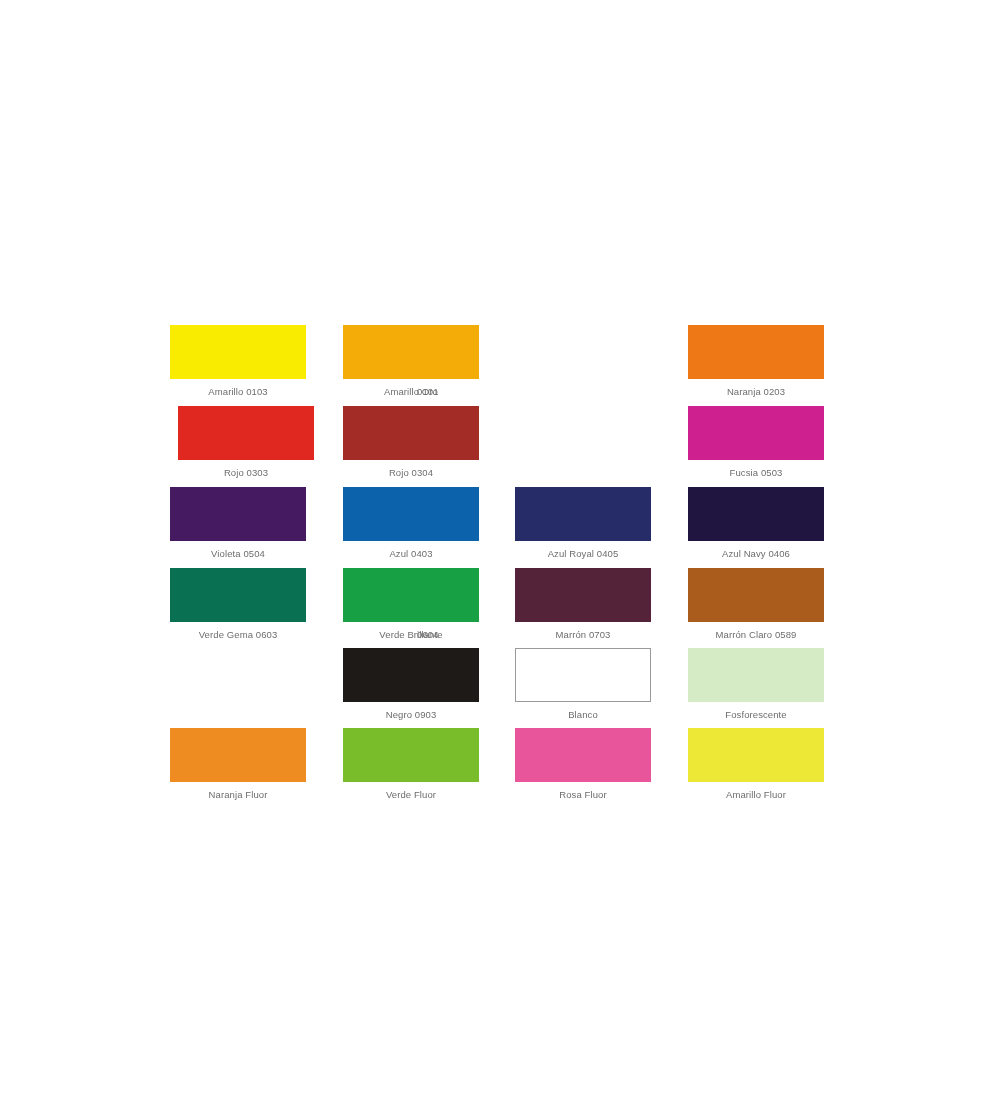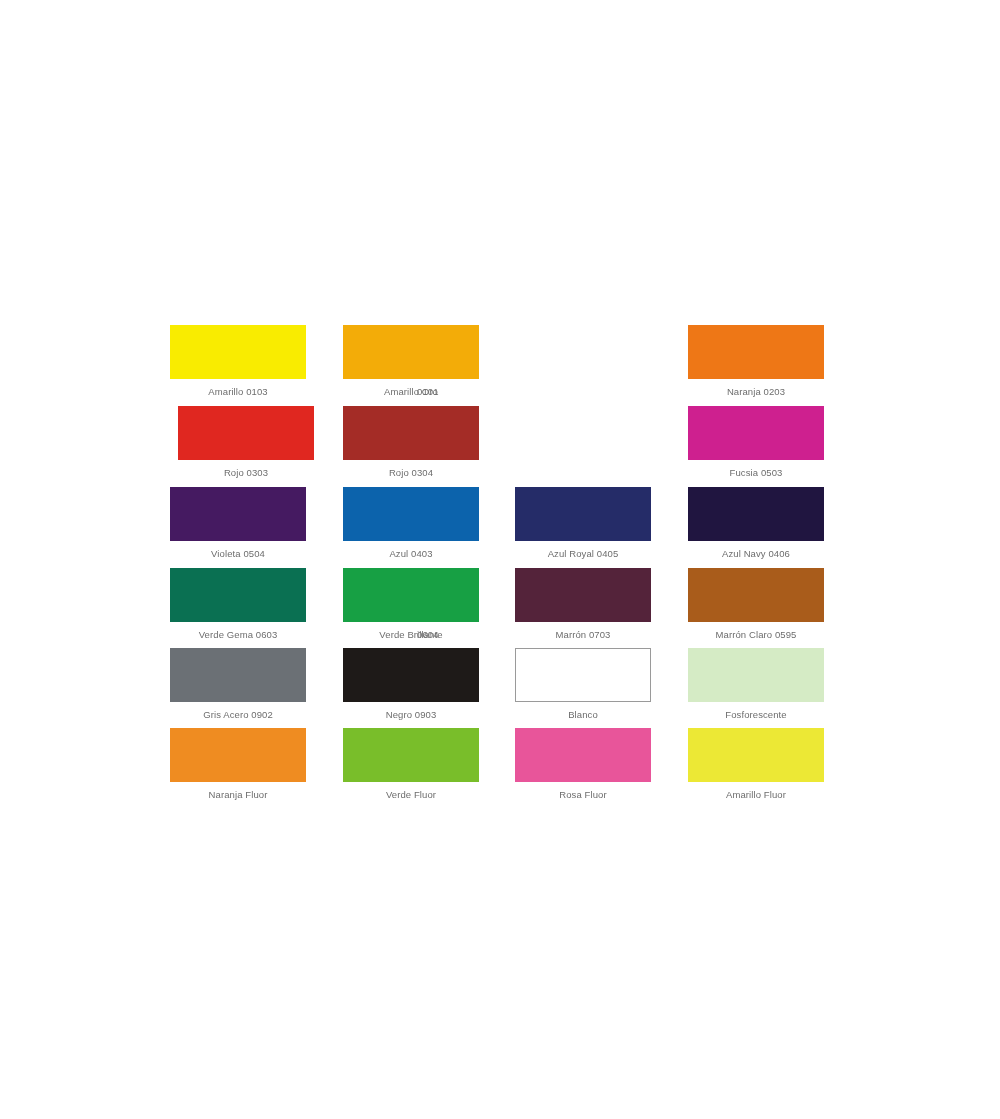--- a/index.html
+++ b/index.html
@@ -120,25 +120,21 @@
     <div class="swatch-cell" style="left: 343px; top: 568px;">
       <div class="swatch-chip" title="Verde Brillante 0604" style="background: rgb(23, 160, 68); width: 136px; height: 54px;"></div>
       <div class="swatch-label overlap"><span class="ov-name">Verde Brillante</span><span class="ov-code">0604</span></div>
     </div>
     <div class="swatch-cell" style="left: 515px; top: 568px;">
       <div class="swatch-chip" title="Marrón 0703" style="background: rgb(84, 35, 58); width: 136px; height: 54px;"></div>
       <div class="swatch-label">Marrón 0703</div>
     </div>
     <div class="swatch-cell" style="left: 688px; top: 568px;">
       <div class="swatch-chip" title="Marrón Claro 0704" style="background: rgb(169, 92, 27); width: 136px; height: 54px;"></div>
-      <div class="swatch-label">Marrón Claro 0595</div>
-    </div>
-    <div class="swatch-cell" style="left: 170px; top: 648px;">
-      <div class="swatch-chip" title="Gris Acero 0902" style="background: rgb(107, 112, 117); width: 136px; height: 54px;"></div>
-      <div class="swatch-label">Gris Acero 0902</div>
+      <div class="swatch-label">Marrón Claro 0589</div>
     </div>
     <div class="swatch-cell" style="left: 343px; top: 648px;">
       <div class="swatch-chip" title="Negro 0903" style="background: rgb(30, 26, 24); width: 136px; height: 54px;"></div>
       <div class="swatch-label">Negro 0903</div>
     </div>
     <div class="swatch-cell" style="left: 515px; top: 648px;">
       <div class="swatch-chip bordered" title="Blanco" style="background: rgb(255, 255, 255); width: 136px; height: 54px;"></div>
       <div class="swatch-label">Blanco</div>
     </div>
     <div class="swatch-cell" style="left: 688px; top: 648px;">

